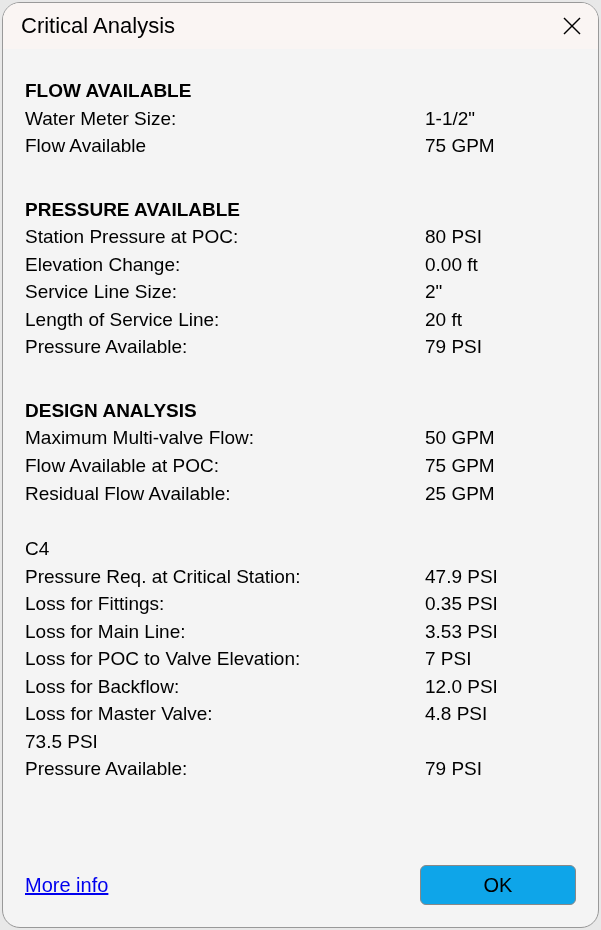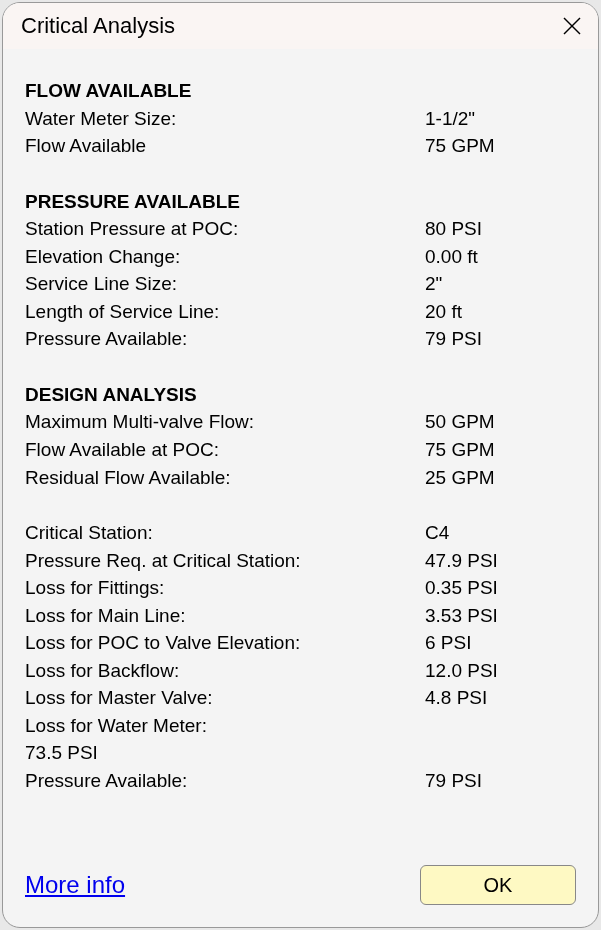--- a/index.html
+++ b/index.html
@@ -51,21 +51,21 @@
       font-size: 19px;
       color: #000;
       line-height: 1.45;
       overflow: auto;
     }
     .section-header {
       font-weight: 700;
       margin-top: 0;
     }
     .section-header.spaced {
-      margin-top: 28px;
+      margin-top: 36px;
     }
     .row {
       display: flex;
     }
     .row .label {
       width: 400px;
       flex-shrink: 0;
     }
     .row .value {
       flex: 1;
@@ -75,27 +75,27 @@
     }
     .footer {
       display: flex;
       justify-content: space-between;
       align-items: center;
       padding: 18px 22px 22px 22px;
     }
     .more-info {
       color: #0000EE;
       text-decoration: underline;
-      font-size: 24px;
+      font-size: 20px;
       cursor: pointer;
     }
     .ok-button {
       width: 156px;
       height: 40px;
-      background: #fef9c3;
+      background: #0ea5e9;
       border: 1px solid #888;
       border-radius: 6px;
       font-size: 20px;
       cursor: pointer;
       font-family: inherit;
     }
   </style>
 </head>
 <body>
 
@@ -155,49 +155,47 @@
       <div class="value">75 GPM</div>
     </div>
     <div class="row">
       <div class="label">Residual Flow Available:</div>
       <div class="value">25 GPM</div>
     </div>
 
     <div class="subgap"></div>
 
     <div class="row">
-      <div class="label">Critical Station:</div>
       <div class="value">C4</div>
     </div>
     <div class="row">
       <div class="label">Pressure Req. at Critical Station:</div>
       <div class="value">47.9 PSI</div>
     </div>
     <div class="row">
       <div class="label">Loss for Fittings:</div>
       <div class="value">0.35 PSI</div>
     </div>
     <div class="row">
       <div class="label">Loss for Main Line:</div>
       <div class="value">3.53 PSI</div>
     </div>
     <div class="row">
       <div class="label">Loss for POC to Valve Elevation:</div>
-      <div class="value">6 PSI</div>
+      <div class="value">7 PSI</div>
     </div>
     <div class="row">
       <div class="label">Loss for Backflow:</div>
       <div class="value">12.0 PSI</div>
     </div>
     <div class="row">
       <div class="label">Loss for Master Valve:</div>
       <div class="value">4.8 PSI</div>
     </div>
     <div class="row">
-      <div class="label">Loss for Water Meter:</div>
     </div>
     <div class="row">
       <div class="value">73.5 PSI</div>
     </div>
     <div class="row">
       <div class="label">Pressure Available:</div>
       <div class="value">79 PSI</div>
     </div>
 
   </div>

